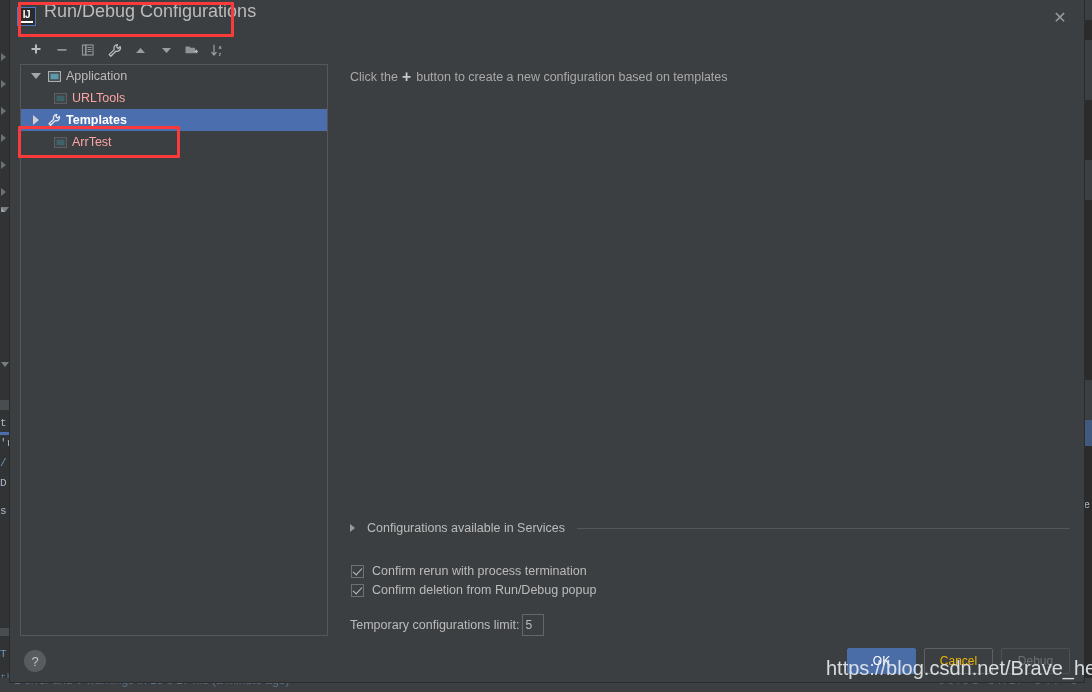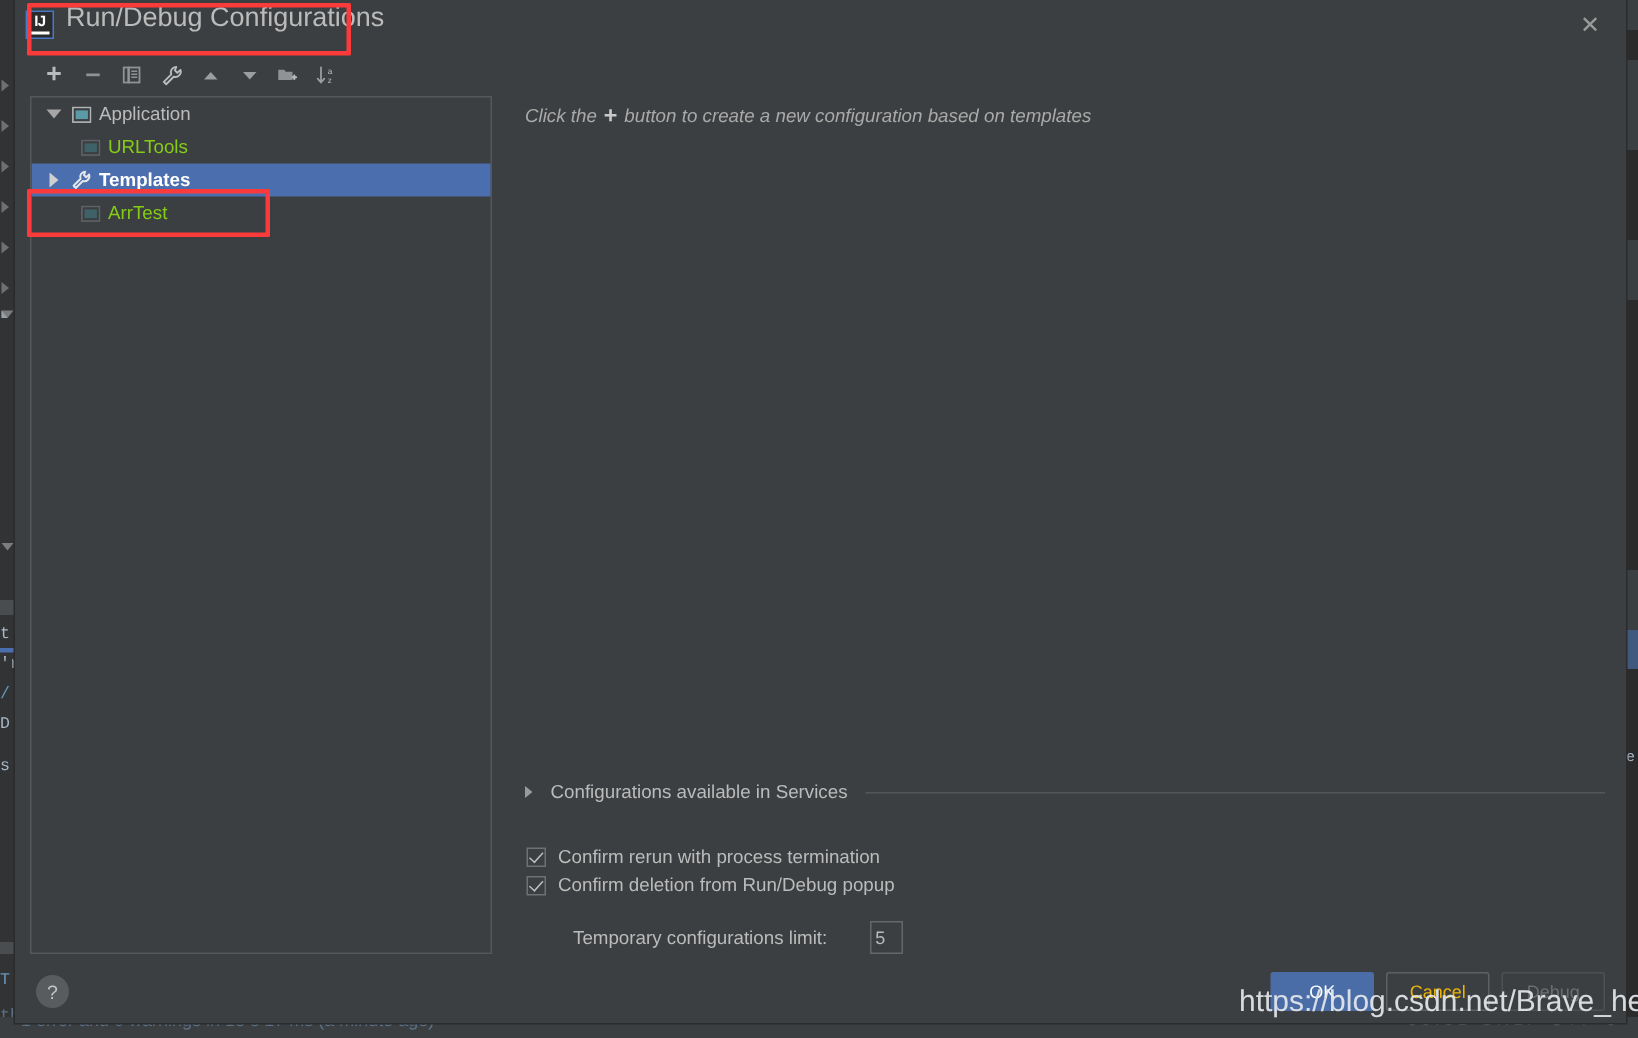--- a/index.html
+++ b/index.html
@@ -217,21 +217,21 @@
     font-size: 12.5px;
     color: #bbbbbb;
     white-space: nowrap;
     cursor: pointer;
   }
   .tree-row.selected {
     background: #4b6eaf;
     color: #ffffff;
     width: 322px;
   }
-  .tree-row.faded { color: #84cc16; }
+  .tree-row.faded { color: #fca5a5; }
   .tw {
     width: 18px;
     display: flex;
     align-items: center;
     justify-content: center;
     flex: 0 0 18px;
   }
   .tri-down {
     width: 0; height: 0;
     border-left: 5px solid transparent;
@@ -254,21 +254,20 @@
   .node-label { padding-left: 3px; text-align: center; }
 
   
   .hint-text {
     position: absolute;
     left: 340px;
     top: 70px;
     font-size: 12.5px;
     color: #a9a9a9;
     white-space: nowrap;
-    font-style: italic;
   }
   .hint-plus {
     display: inline-block;
     font-weight: bold;
     color: #c8c8c8;
     transform: scale(1.25);
     padding: 0 2px;
   }
 
   .services-row {
@@ -328,22 +327,21 @@
     color: #bbbbbb;
     white-space: nowrap;
   }
 
   .temp-row {
     position: absolute;
     left: 340px;
     top: 614px;
     display: flex;
     align-items: center;
-    gap: 28px;
-    margin-left: 32px;
+    gap: 2px;
   }
   .temp-label {
     font-size: 12.5px;
     color: #bbbbbb;
     white-space: nowrap;
   }
   .temp-input {
     width: 22px; height: 22px;
     background: #3c3f41;
     border: 1px solid #646769;

